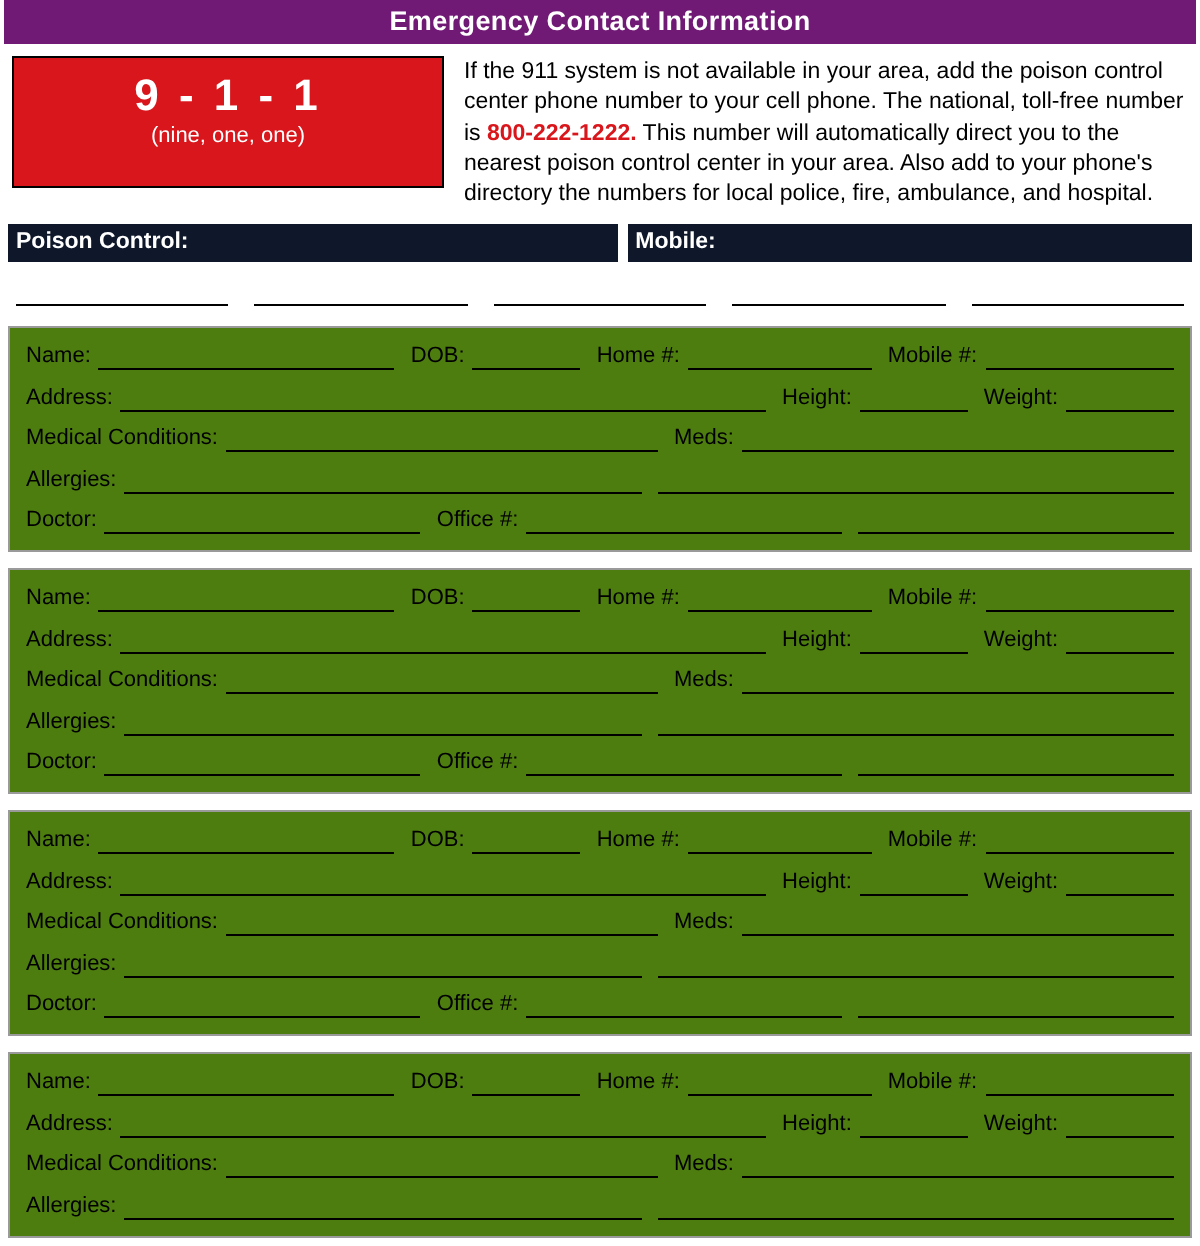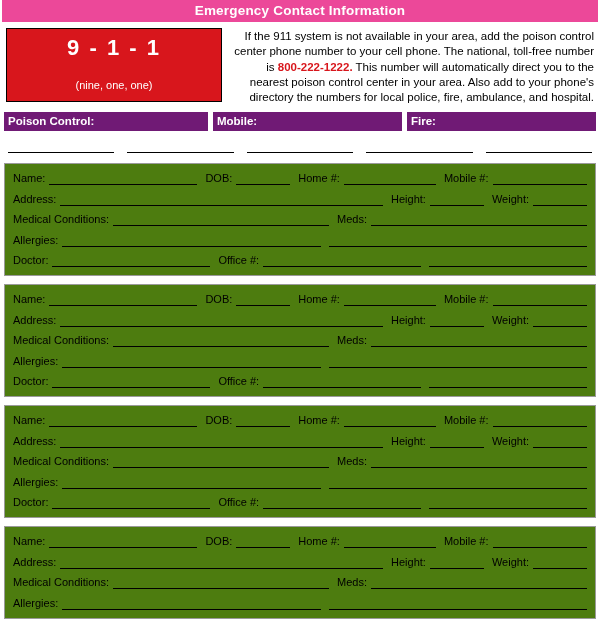--- a/index.html
+++ b/index.html
@@ -12,21 +12,21 @@
   }
   .page {
     width: 600px;
     height: 623px;
     position: relative;
     overflow: hidden;
   }
 
   
   .section-bar {
-    background: #ec4899;
+    background: #701a75;
     color: #ffffff;
     text-align: center;
     font-weight: bold;
     font-size: 13.5px;
     letter-spacing: .2px;
     padding: 3px 0 4px 0;
     margin: 0 2px;
   }
 
   
@@ -48,48 +48,47 @@
   }
   .nine11 .big {
     font-size: 22px;
     font-weight: bold;
     letter-spacing: 2px;
     line-height: 1.15;
   }
   .nine11 .sub {
     font-size: 11px;
     line-height: 1.3;
-    margin-top: 18px;
+    margin-top: 1px;
   }
   .nine11 .ets {
     font-size: 12.5px;
     font-weight: bold;
     margin-top: 4px;
     line-height: 1.2;
   }
   .blurb {
     font-size: 11.5px;
     line-height: 1.33;
     padding-top: 1px;
     flex: 1 1 auto;
-    text-align: right;
   }
   .blurb .hotline {
     color: #d8161c;
     font-weight: bold;
   }
 
   
   .contact-bar {
     display: flex;
     margin: 7px 4px 0 4px;
     gap: 5px;
   }
   .contact-bar .cell {
-    background: #701a75;
+    background: #0f172a;
     color: #fff;
     font-weight: bold;
     font-size: 11.5px;
     padding: 3px 0 4px 4px;
     flex: 1 1 0;
     white-space: nowrap;
   }
   .contact-bar .cell.wide { flex: 1.08 1 0; }
 
   .contact-lines {
@@ -149,21 +148,20 @@
       <div class="sub">(nine, one, one)</div>
     </div>
     <div class="blurb">
       <span>If the 911 system is not available in your area, add the poison control center phone number to your cell phone. The national, toll-free number is </span><span class="hotline">800-222-1222.</span><span> This number will automatically direct you to the nearest poison control center in your area. Also add to your phone's directory the numbers for local police, fire, ambulance, and hospital.</span>
     </div>
   </div>
 
   <div class="contact-bar">
     <div class="cell wide">Poison Control:</div>
     <div class="cell">Mobile:</div>
-    <div class="cell">Fire:</div>
   </div>
 
   <div class="contact-lines">
     <div class="cell"></div>
     <div class="cell"></div>
     <div class="cell"></div>
     <div class="cell"></div>
     <div class="cell"></div>
   </div>
 

